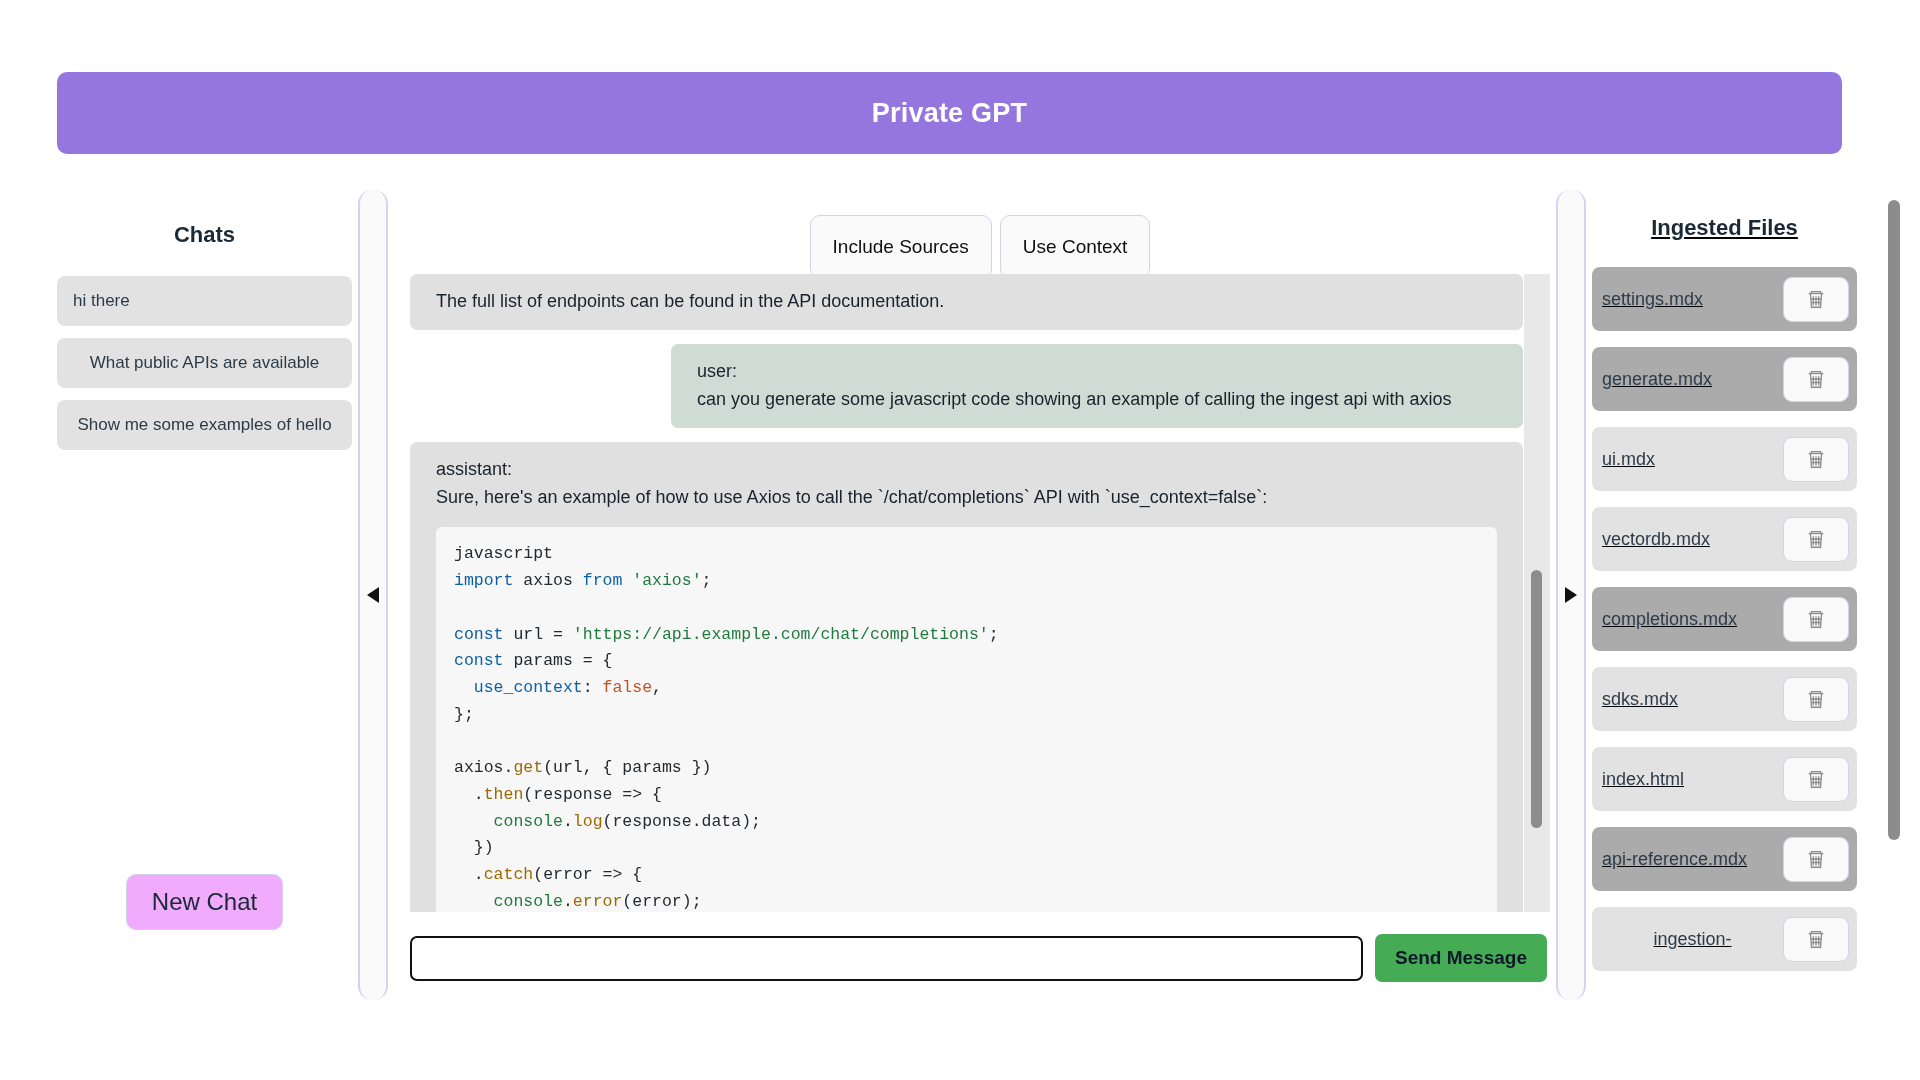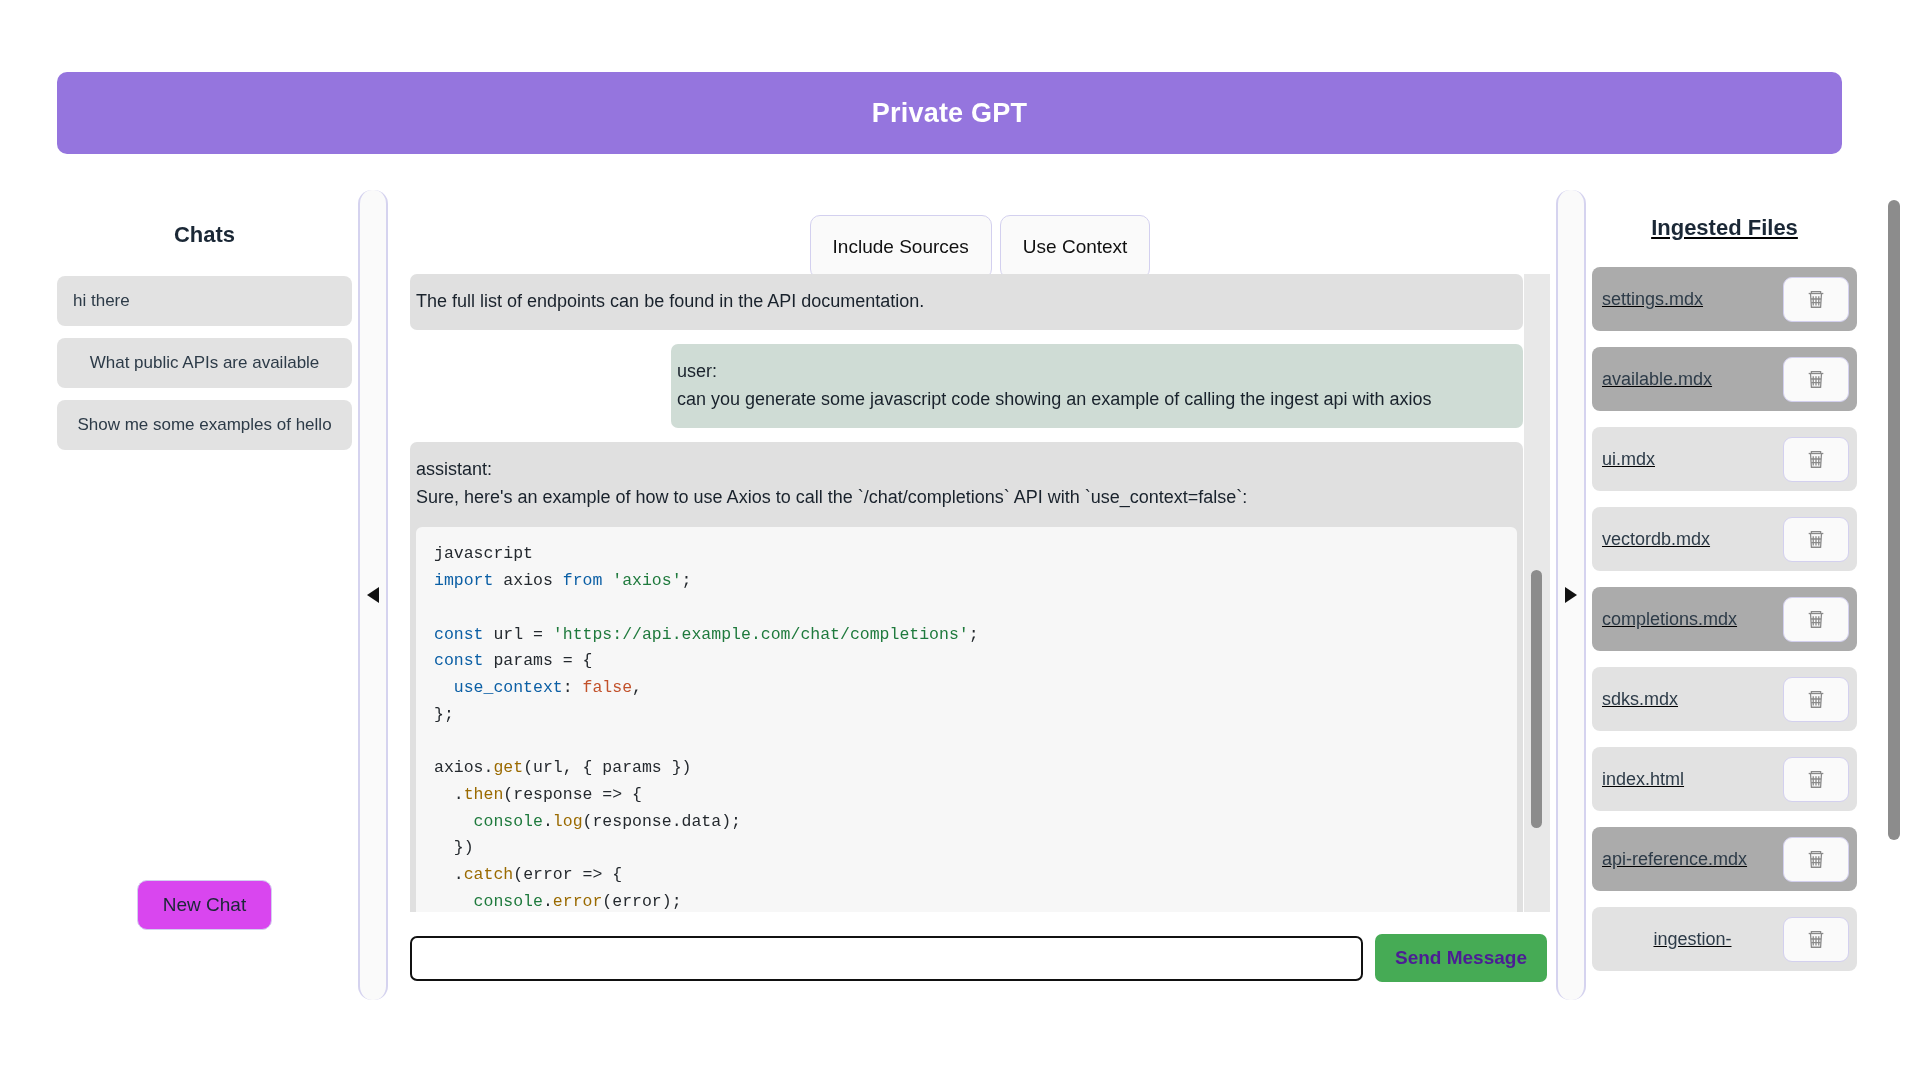--- a/index.html
+++ b/index.html
@@ -73,25 +73,25 @@
   .chat-item.left { justify-content: flex-start; text-align: left; }
 
   .new-chat-wrap {
     position: absolute;
     left: 0; right: 0;
     bottom: 60px;
     display: flex;
     justify-content: center;
   }
   .new-chat-btn {
-    background: #d946ef;
+    background: #f0abfc;
     border: 1px solid #d3d0ef;
     border-radius: 10px;
     color: #1b2836;
-    font-size: 19px;
+    font-size: 24px;
     padding: 13px 25px;
     cursor: pointer;
     font-family: "Liberation Sans", sans-serif;
   }
 
   
   .divider {
     position: absolute;
     top: 190px;
     width: 30px;
@@ -148,21 +148,21 @@
   .chat-scroll {
     position: absolute;
     left: 0;
     top: 84px;
     width: 1113px;
     height: 638px;
     overflow: hidden;
   }
   .msg {
     border-radius: 7px;
-    padding: 14px 6px;
+    padding: 14px 26px;
     font-size: 18px;
     color: #19222c;
     line-height: 1.55;
   }
   .msg.assistant {
     background: #e0e0e0;
     width: 100%;
   }
   .msg.user {
     background: #cfdcd5;
@@ -225,21 +225,21 @@
     border: 2px solid #111111;
     border-radius: 7px;
     background: #ffffff;
     padding: 0 12px;
     font-size: 17px;
     font-family: "Liberation Sans", sans-serif;
     outline: none;
   }
   .send-btn {
     background: #46ab55;
-    color: #4c1d95;
+    color: #0f172a;
     border: none;
     border-radius: 7px;
     font-size: 19px;
     font-weight: bold;
     padding: 13px 20px;
     cursor: pointer;
     white-space: nowrap;
     font-family: "Liberation Sans", sans-serif;
   }
 
@@ -401,21 +401,21 @@
             <path d="M4 6h16"></path>
               <path d="M7 6V4h10v2"></path>
             <path d="M6 6l1 15h10l1-15"></path>
             <path d="M9 9v10M12 9v10M15 9v10"></path>
             <path d="M6.5 12h11M6.8 16h10.4"></path>
           </svg>
         </span>
       </div>
 
       <div class="file-item dark">
-        <span class="file-name">available.mdx</span>
+        <span class="file-name">generate.mdx</span>
         <span class="trash-btn">
           <svg width="22" height="22" viewBox="0 0 24 24" fill="none" stroke="#8a8a8a" stroke-width="1.4">
             <path d="M4 6h16"></path>
               <path d="M7 6V4h10v2"></path>
             <path d="M6 6l1 15h10l1-15"></path>
             <path d="M9 9v10M12 9v10M15 9v10"></path>
             <path d="M6.5 12h11M6.8 16h10.4"></path>
           </svg>
         </span>
       </div>

